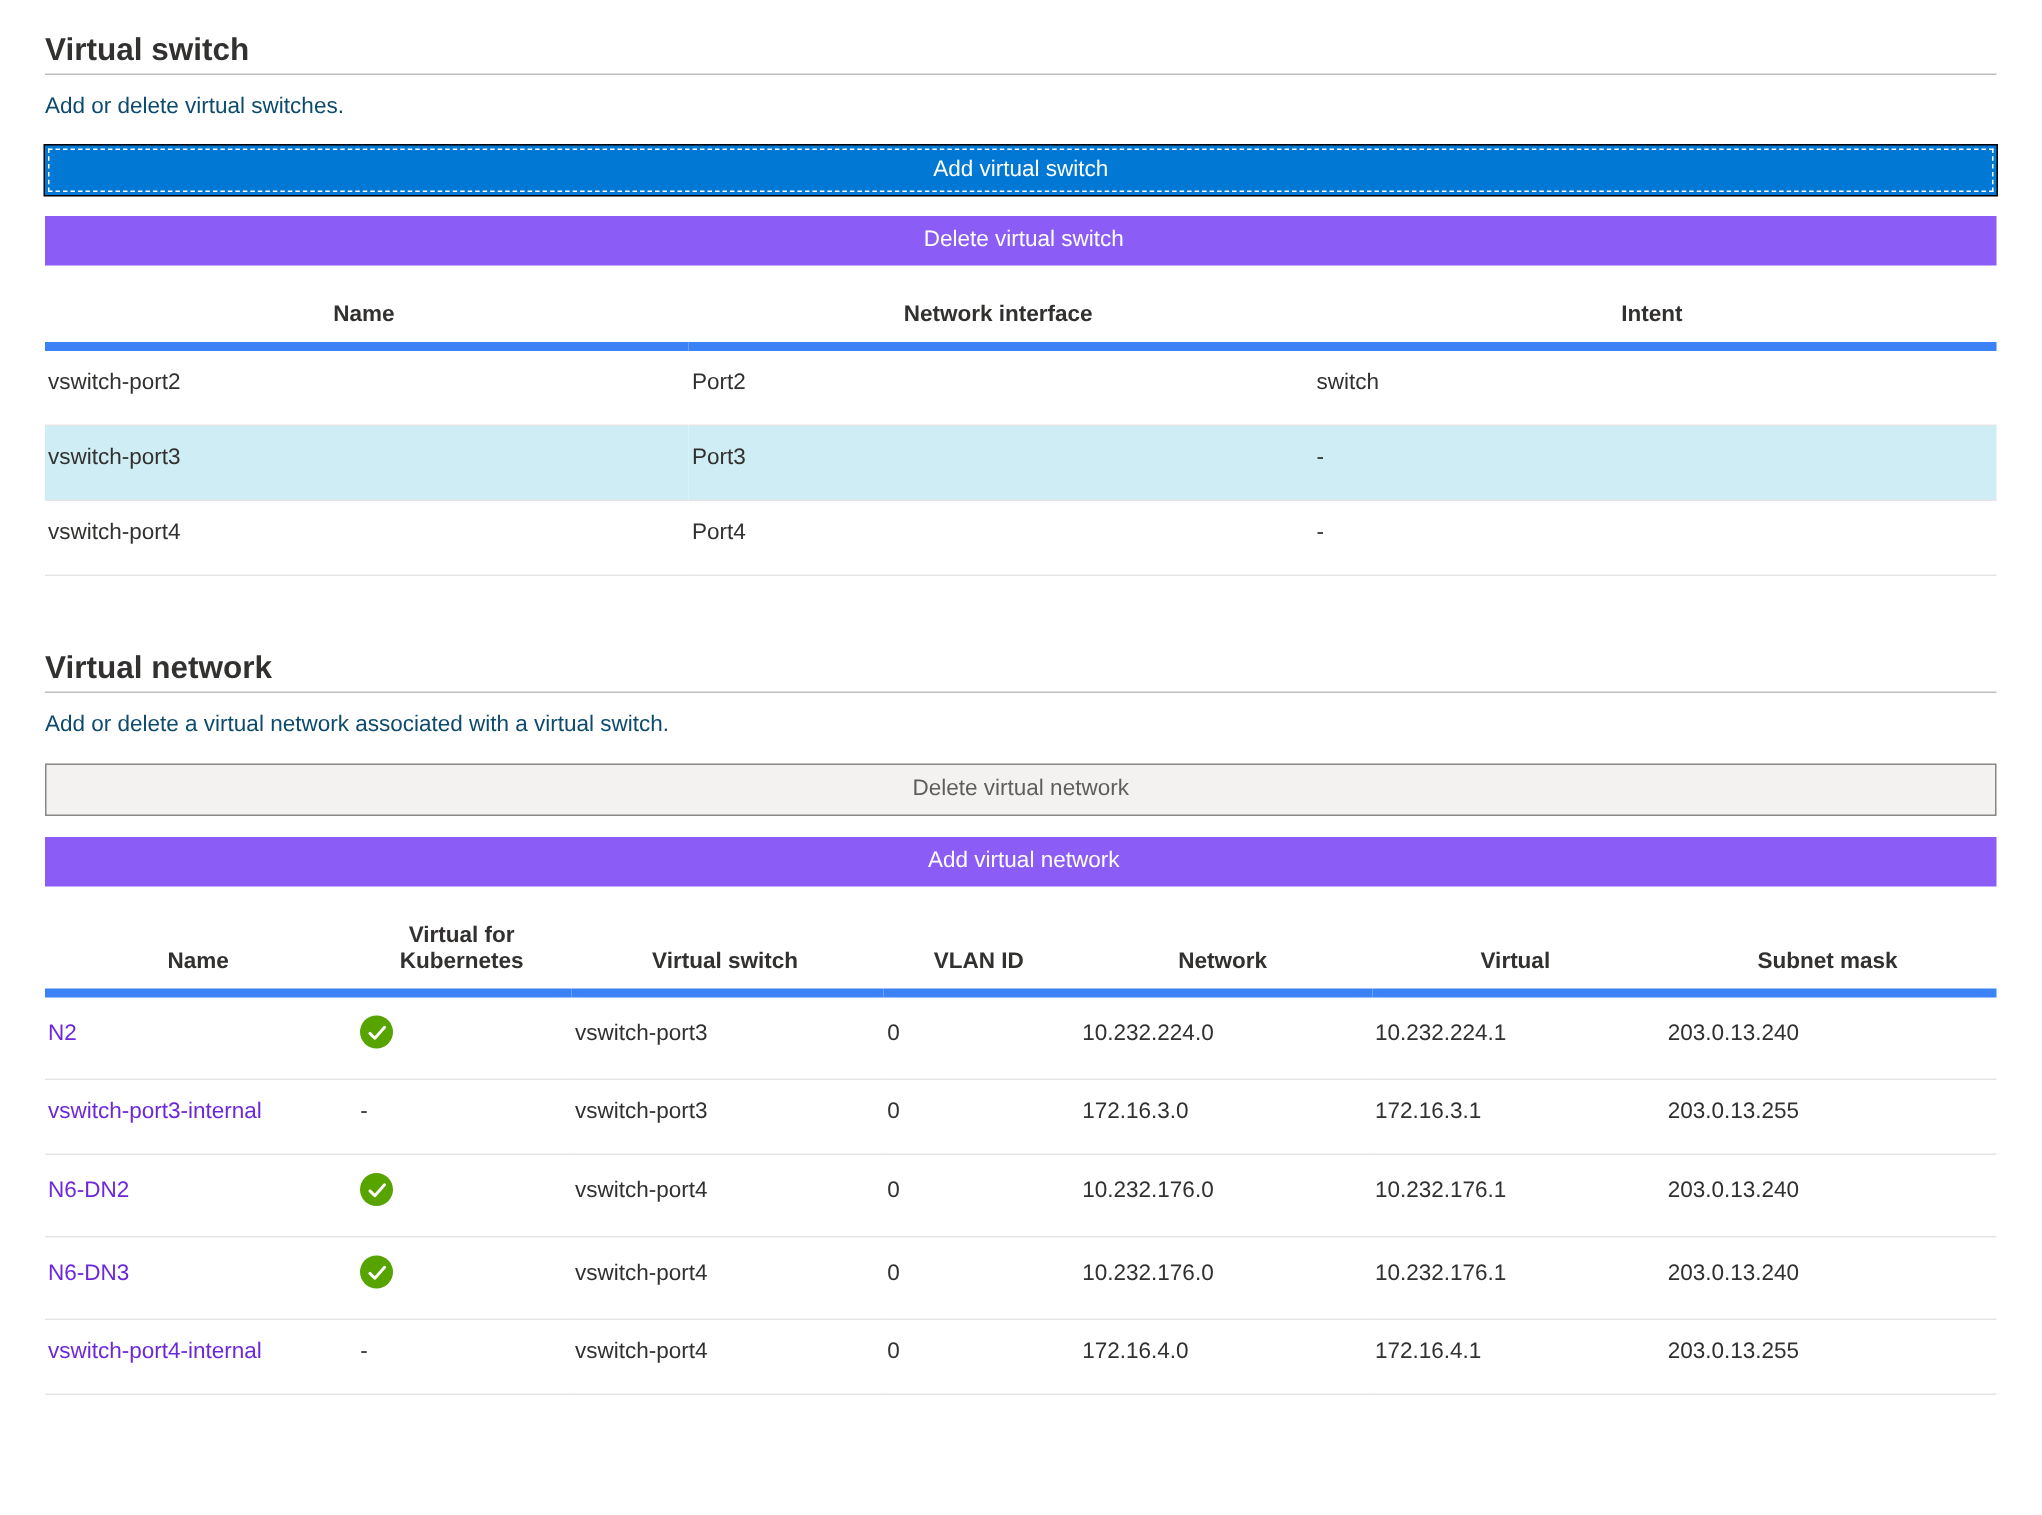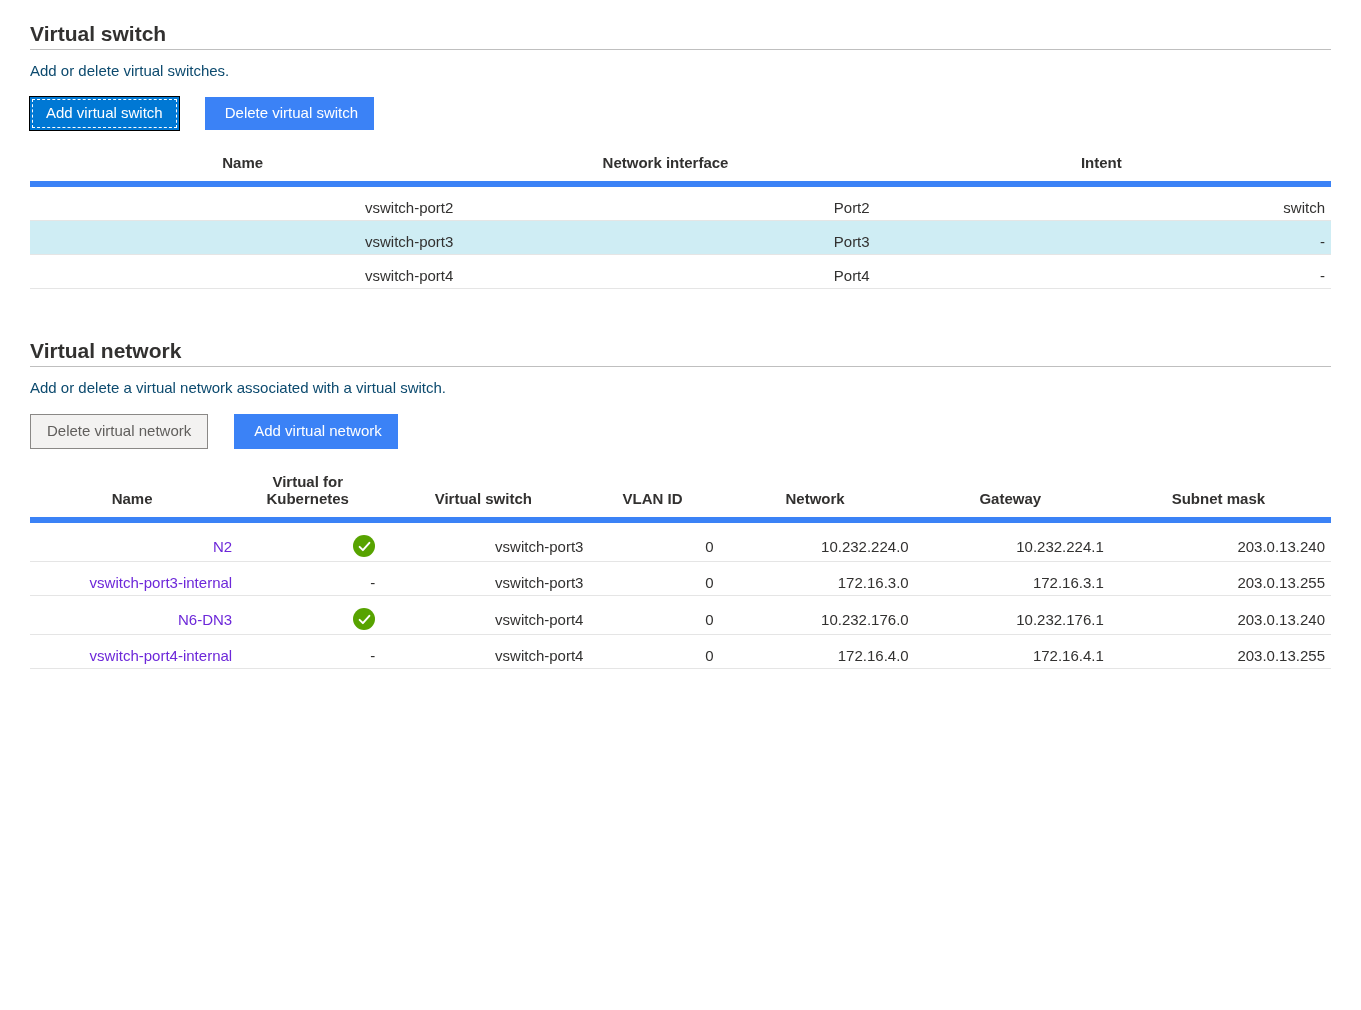--- a/index.html
+++ b/index.html
@@ -23,33 +23,34 @@
     border-bottom: 1px solid #bfbfbf;
     margin-bottom: 12px;
   }
   .section-desc {
     font-size: 15px;
     margin: 0 0 18px 0;
     color: #0c4a6e;
   }
   .btn-row {
     display: flex;
-    gap: 26px;
+    gap: 14px;
     margin-bottom: 14px;
+    flex-direction: column;
   }
   .btn {
     padding: 7px 16px 8px 16px;
     font-size: 15px;
     border: none;
     cursor: pointer;
     font-family: inherit;
     line-height: 1.2;
   }
   .btn-primary {
-    background: #3b82f6;
+    background: #8b5cf6;
     color: #ffffff;
     padding-left: 20px;
   }
   .btn-primary-bright {
     background: #0078d4;
     color: #ffffff;
   }
   .btn-focus {
     outline: 1px dashed #ffffff;
     outline-offset: -3px;
@@ -69,25 +70,24 @@
   }
   table.grid th {
     text-align: center;
     font-weight: 600;
     font-size: 15px;
     padding: 10px 6px 10px 2px;
     border-bottom: 6px solid #3b82f6;
     vertical-align: bottom;
   }
   table.grid td {
-    padding: 12px 6px 4px 2px;
+    padding: 12px 6px 20px 2px;
     border-bottom: 1px solid #e5e5e5;
     font-size: 15px;
     vertical-align: middle;
-    text-align: right;
   }
   tr.row-selected td {
     background: #cfedf4;
   }
   .link {
     color: #6d28d9;
     text-decoration: none;
     cursor: pointer;
   }
   .check-icon {
@@ -174,21 +174,21 @@
       <col style="width:15%">
       <col style="width:17%">
     </colgroup>
     <thead>
       <tr>
         <th>Name</th>
         <th>Virtual for Kubernetes</th>
         <th>Virtual switch</th>
         <th>VLAN ID</th>
         <th>Network</th>
-        <th>Gateway</th>
+        <th>Virtual</th>
         <th>Subnet mask</th>
       </tr>
     </thead>
     <tbody id="vn-body">
         <tr>
           <td><a class="link">N2</a></td>
           <td><span class="check-icon">
               <svg viewBox="0 0 16 16">
                 <path d="M2 8.5 L6 12.5 L14 3.5" stroke="#ffffff" stroke-width="2.4" fill="none" stroke-linecap="round" stroke-linejoin="round"></path>
               </svg>
@@ -202,20 +202,33 @@
         <tr>
           <td><a class="link">vswitch-port3-internal</a></td>
           <td>-</td>
           <td>vswitch-port3</td>
           <td>0</td>
           <td>172.16.3.0</td>
           <td>172.16.3.1</td>
           <td>203.0.13.255</td>
         </tr>
         <tr>
+          <td><a class="link">N6-DN2</a></td>
+          <td><span class="check-icon">
+              <svg viewBox="0 0 16 16">
+                <path d="M2 8.5 L6 12.5 L14 3.5" stroke="#ffffff" stroke-width="2.4" fill="none" stroke-linecap="round" stroke-linejoin="round"></path>
+              </svg>
+            </span></td>
+          <td>vswitch-port4</td>
+          <td>0</td>
+          <td>10.232.176.0</td>
+          <td>10.232.176.1</td>
+          <td>203.0.13.240</td>
+        </tr>
+        <tr>
           <td><a class="link">N6-DN3</a></td>
           <td><span class="check-icon">
               <svg viewBox="0 0 16 16">
                 <path d="M2 8.5 L6 12.5 L14 3.5" stroke="#ffffff" stroke-width="2.4" fill="none" stroke-linecap="round" stroke-linejoin="round"></path>
               </svg>
             </span></td>
           <td>vswitch-port4</td>
           <td>0</td>
           <td>10.232.176.0</td>
           <td>10.232.176.1</td>

